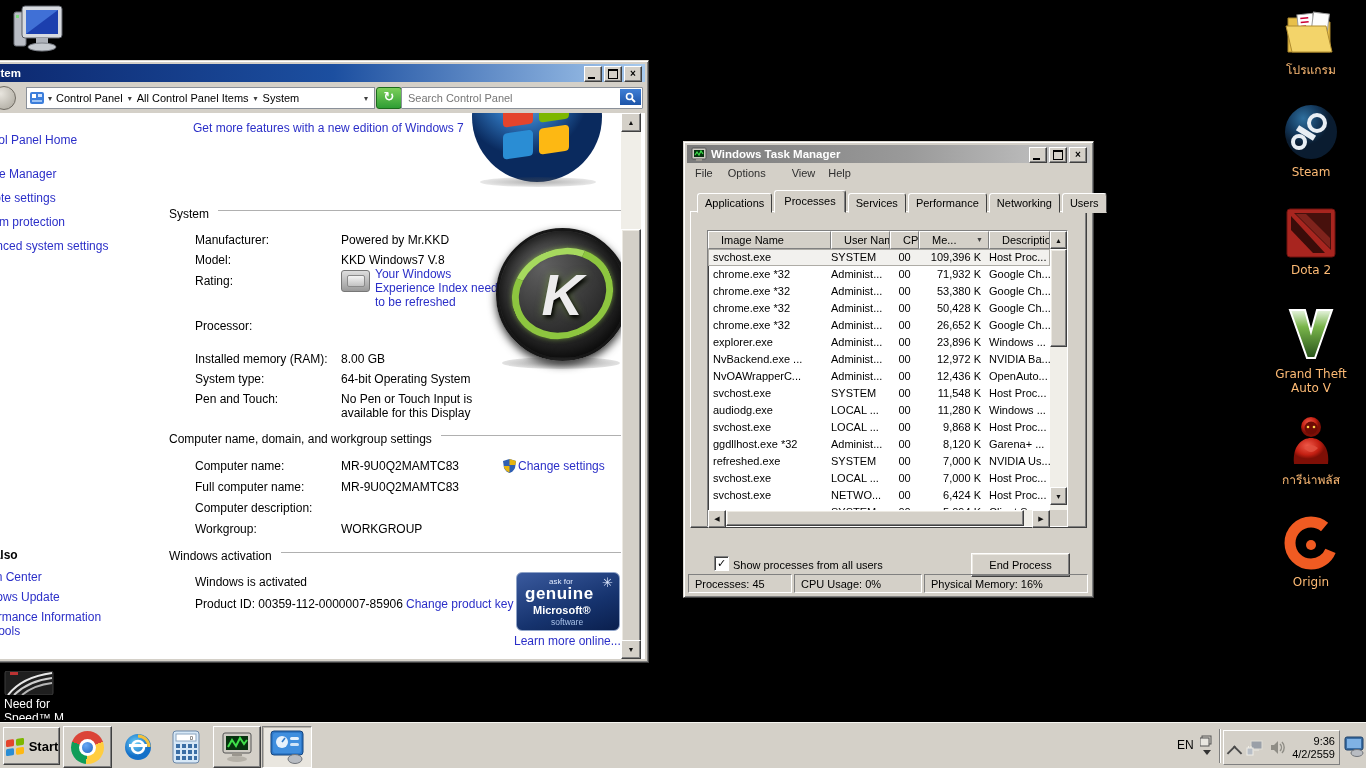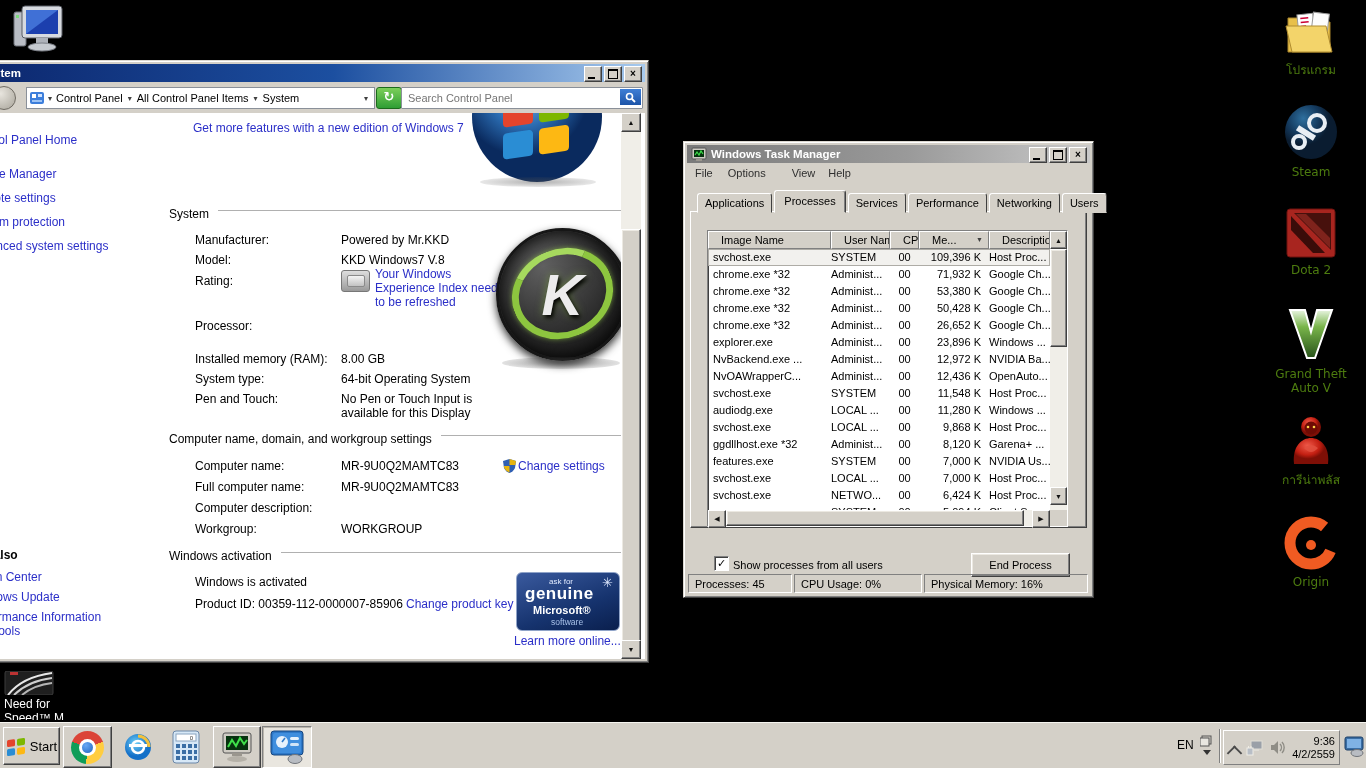--- a/index.html
+++ b/index.html
@@ -39,21 +39,21 @@
   .c-mem{width:70px;text-align:right;padding-right:8px;box-sizing:border-box;}
   .c-desc{width:61px;overflow:hidden;}
   .tab{height:18px;line-height:18px;padding:0 7px;background:#d4d0c8;margin-left:2px;
       border:1px solid;border-color:#fff #404040 transparent #fff;border-radius:3px 3px 0 0;}
   .tab.active{height:21px;line-height:20px;margin-top:-3px;padding:0 9px;z-index:3;position:relative;
       box-shadow:inset -1px 0 0 #808080;}
   .statuscell{position:absolute;top:0;height:19px;line-height:18px;padding-left:6px;box-sizing:border-box;
       border:1px solid;border-color:#808080 #fff #fff #808080;overflow:hidden;}
   
   .dicon{position:absolute;left:1266px;width:90px;text-align:center;}
-  .dicon .lab{margin-top:3px;color:#4d7c0f;font-size:12px;line-height:14px;
+  .dicon .lab{margin-top:3px;color:#fdba74;font-size:12px;line-height:14px;
       text-shadow:1px 1px 2px #000,0 0 3px #000;font-family:"DejaVu Sans",sans-serif;}
   .iconbox{display:inline-block;}
   
   .tbbtn{position:absolute;display:flex;align-items:center;justify-content:center;}
   .raised{background:#d4d0c8;border:1px solid;border-color:#fff #404040 #404040 #fff;
       box-shadow:inset -1px -1px 0 #808080;}
   .pressed{background:#e9e6df;border:1px solid;border-color:#808080 #fff #fff #808080;
       box-shadow:inset 1px 1px 0 #b9b5ac;}
   .chrome-disc{width:33px;height:33px;border-radius:50%;position:relative;
       background:conic-gradient(from -70deg,#db4437 0 140deg,#ffcd40 0 255deg,#0f9d58 0 360deg);}
@@ -458,21 +458,21 @@
                   <span class="c-desc">Host Proc...</span>
                 </div>
                 <div class="proc-row">
                   <span class="c-name">ggdllhost.exe *32</span>
                   <span class="c-user">Administ...</span>
                   <span class="c-cpu">00</span>
                   <span class="c-mem">8,120 K</span>
                   <span class="c-desc">Garena+ ...</span>
                 </div>
                 <div class="proc-row">
-                  <span class="c-name">features.exe</span>
+                  <span class="c-name">refreshed.exe</span>
                   <span class="c-user">SYSTEM</span>
                   <span class="c-cpu">00</span>
                   <span class="c-mem">7,000 K</span>
                   <span class="c-desc">NVIDIA Us...</span>
                 </div>
                 <div class="proc-row">
                   <span class="c-name">svchost.exe</span>
                   <span class="c-user">LOCAL ...</span>
                   <span class="c-cpu">00</span>
                   <span class="c-mem">7,000 K</span>
@@ -526,21 +526,21 @@
   <div class="abs" style="left:0;top:722px;width:1366px;height:46px;background:#d4d0c8;border-top:1px solid #f5f4ef;box-shadow:0 -2px 0 #000;z-index:10;">
     <div class="abs raised tbbtn" style="left:3px;top:4px;width:55px;height:36px;gap:4px;">
       <svg width="20" height="20">
         <g transform="translate(10,11) skewY(-8)">
           <rect x="-9" y="-8" width="8" height="7" rx="1.5" fill="#e4442c"></rect>
           <rect x="1" y="-8" width="8" height="7" rx="1.5" fill="#7db700"></rect>
           <rect x="-9" y="1" width="8" height="7" rx="1.5" fill="#2a8dd4"></rect>
           <rect x="1" y="1" width="8" height="7" rx="1.5" fill="#fdb813"></rect>
         </g>
       </svg>
-      <span style="font-weight:normal;font-size:13px;">Start</span>
+      <span style="font-weight:bold;font-size:13px;">Start</span>
     </div>
     <div class="abs raised tbbtn" style="left:63px;top:3px;width:47px;height:40px;">
       <span class="chrome-disc"></span>
     </div>
     <div class="abs tbbtn" style="left:117px;top:5px;width:42px;height:38px;">
       <svg width="36" height="34">
         <defs>
             <radialGradient id="ieg" cx="40%" cy="35%">
               <stop offset="0%" stop-color="#6fd0f7"></stop>
               <stop offset="100%" stop-color="#1470c8"></stop>

